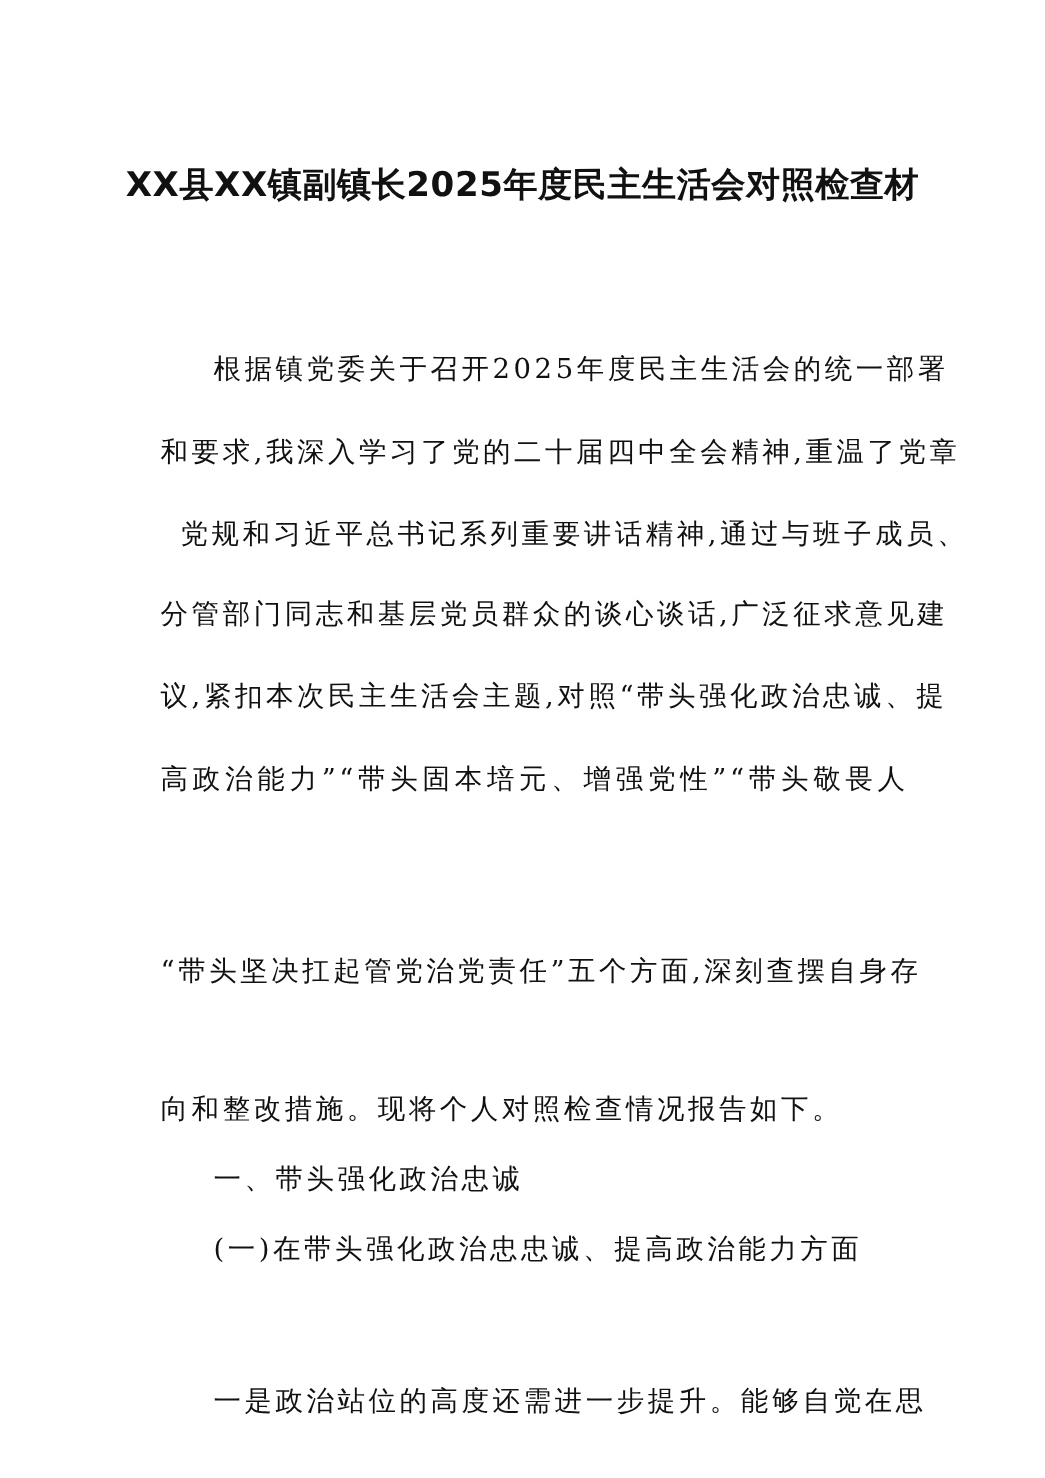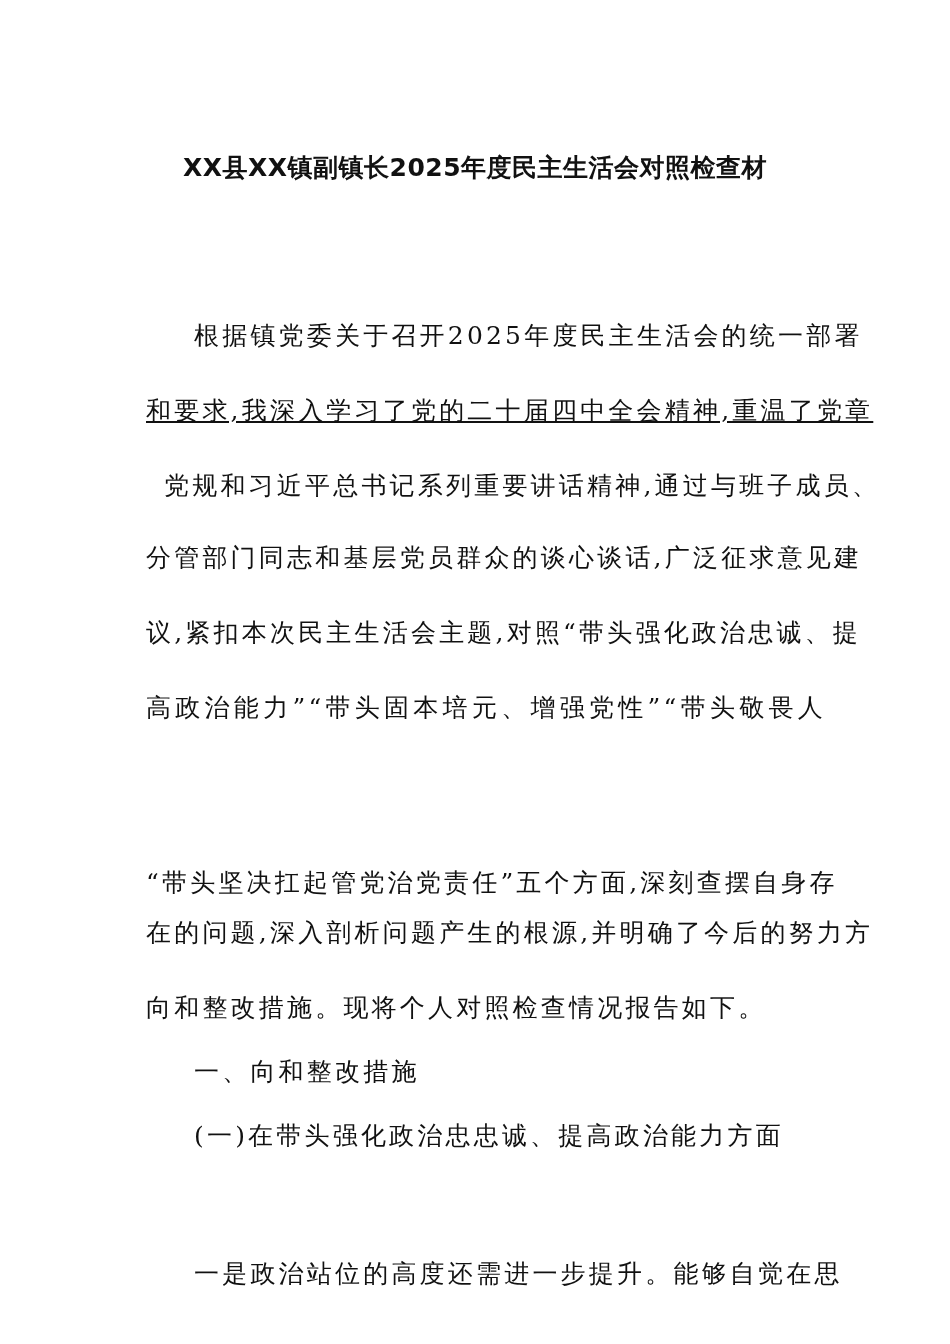--- a/index.html
+++ b/index.html
@@ -20,21 +20,21 @@
       width: 950px; height: 1344px;
       background: #ffffff;
     }
     .title-line {
       position: absolute;
       left: 0;
       width: 950px;
       text-align: center;
       font-family: "DejaVu Sans", "Liberation Sans", sans-serif;
       font-weight: bold;
-      font-size: 25px;
+      font-size: 31px;
       line-height: 40px;
       letter-spacing: 0.5px;
       white-space: nowrap;
     }
     .title-1 { top: 148px; }
     .title-2 { top: 196px; }
     .line {
       position: absolute;
       left: 146px;
       width: 680px;
@@ -50,26 +50,25 @@
     .line.indent { left: 194px; width: 632px; }
   </style>
 </head>
 <body>
 
 <div class="page">
 
   <div class="title-line title-1">XX县XX镇副镇长2025年度民主生活会对照检查材</div>
 
   <div class="line indent" style="top:318px;">根据镇党委关于召开2025年度民主生活会的统一部署</div>
-  <div class="line" style="top:393px;text-decoration:underline;">和要求,我深入学习了党的二十届四中全会精神,重温了党章</div>
+  <div class="line" style="top:393px;">和要求,我深入学习了党的二十届四中全会精神,重温了党章</div>
   <div class="line" style="top:468px;margin-left:18px;">党规和习近平总书记系列重要讲话精神,通过与班子成员、</div>
   <div class="line" style="top:540px;">分管部门同志和基层党员群众的谈心谈话,广泛征求意见建</div>
   <div class="line" style="top:615px;">议,紧扣本次民主生活会主题,对照“带头强化政治忠诚、提</div>
   <div class="line" style="top:690px;">高政治能力”“带头固本培元、增强党性”“带头敬畏人</div>
   <div class="line" style="top:840px;margin-top:25px;">“带头坚决扛起管党治党责任”五个方面,深刻查摆自身存</div>
-  <div class="line" style="top:915px;">在的问题,深入剖析问题产生的根源,并明确了今后的努力方</div>
   <div class="line last" style="top:990px;">向和整改措施。现将个人对照检查情况报告如下。</div>
 
-  <div class="line indent last" style="top:1054px;">一、向和整改措施</div>
+  <div class="line indent last" style="top:1054px;">一、带头强化政治忠诚</div>
   <div class="line indent last" style="top:1118px;">(一)在带头强化政治忠忠诚、提高政治能力方面</div>
   <div class="line indent" style="top:1256px;">一是政治站位的高度还需进一步提升。能够自觉在思</div>
 
 </div>
 
 </body></html>

